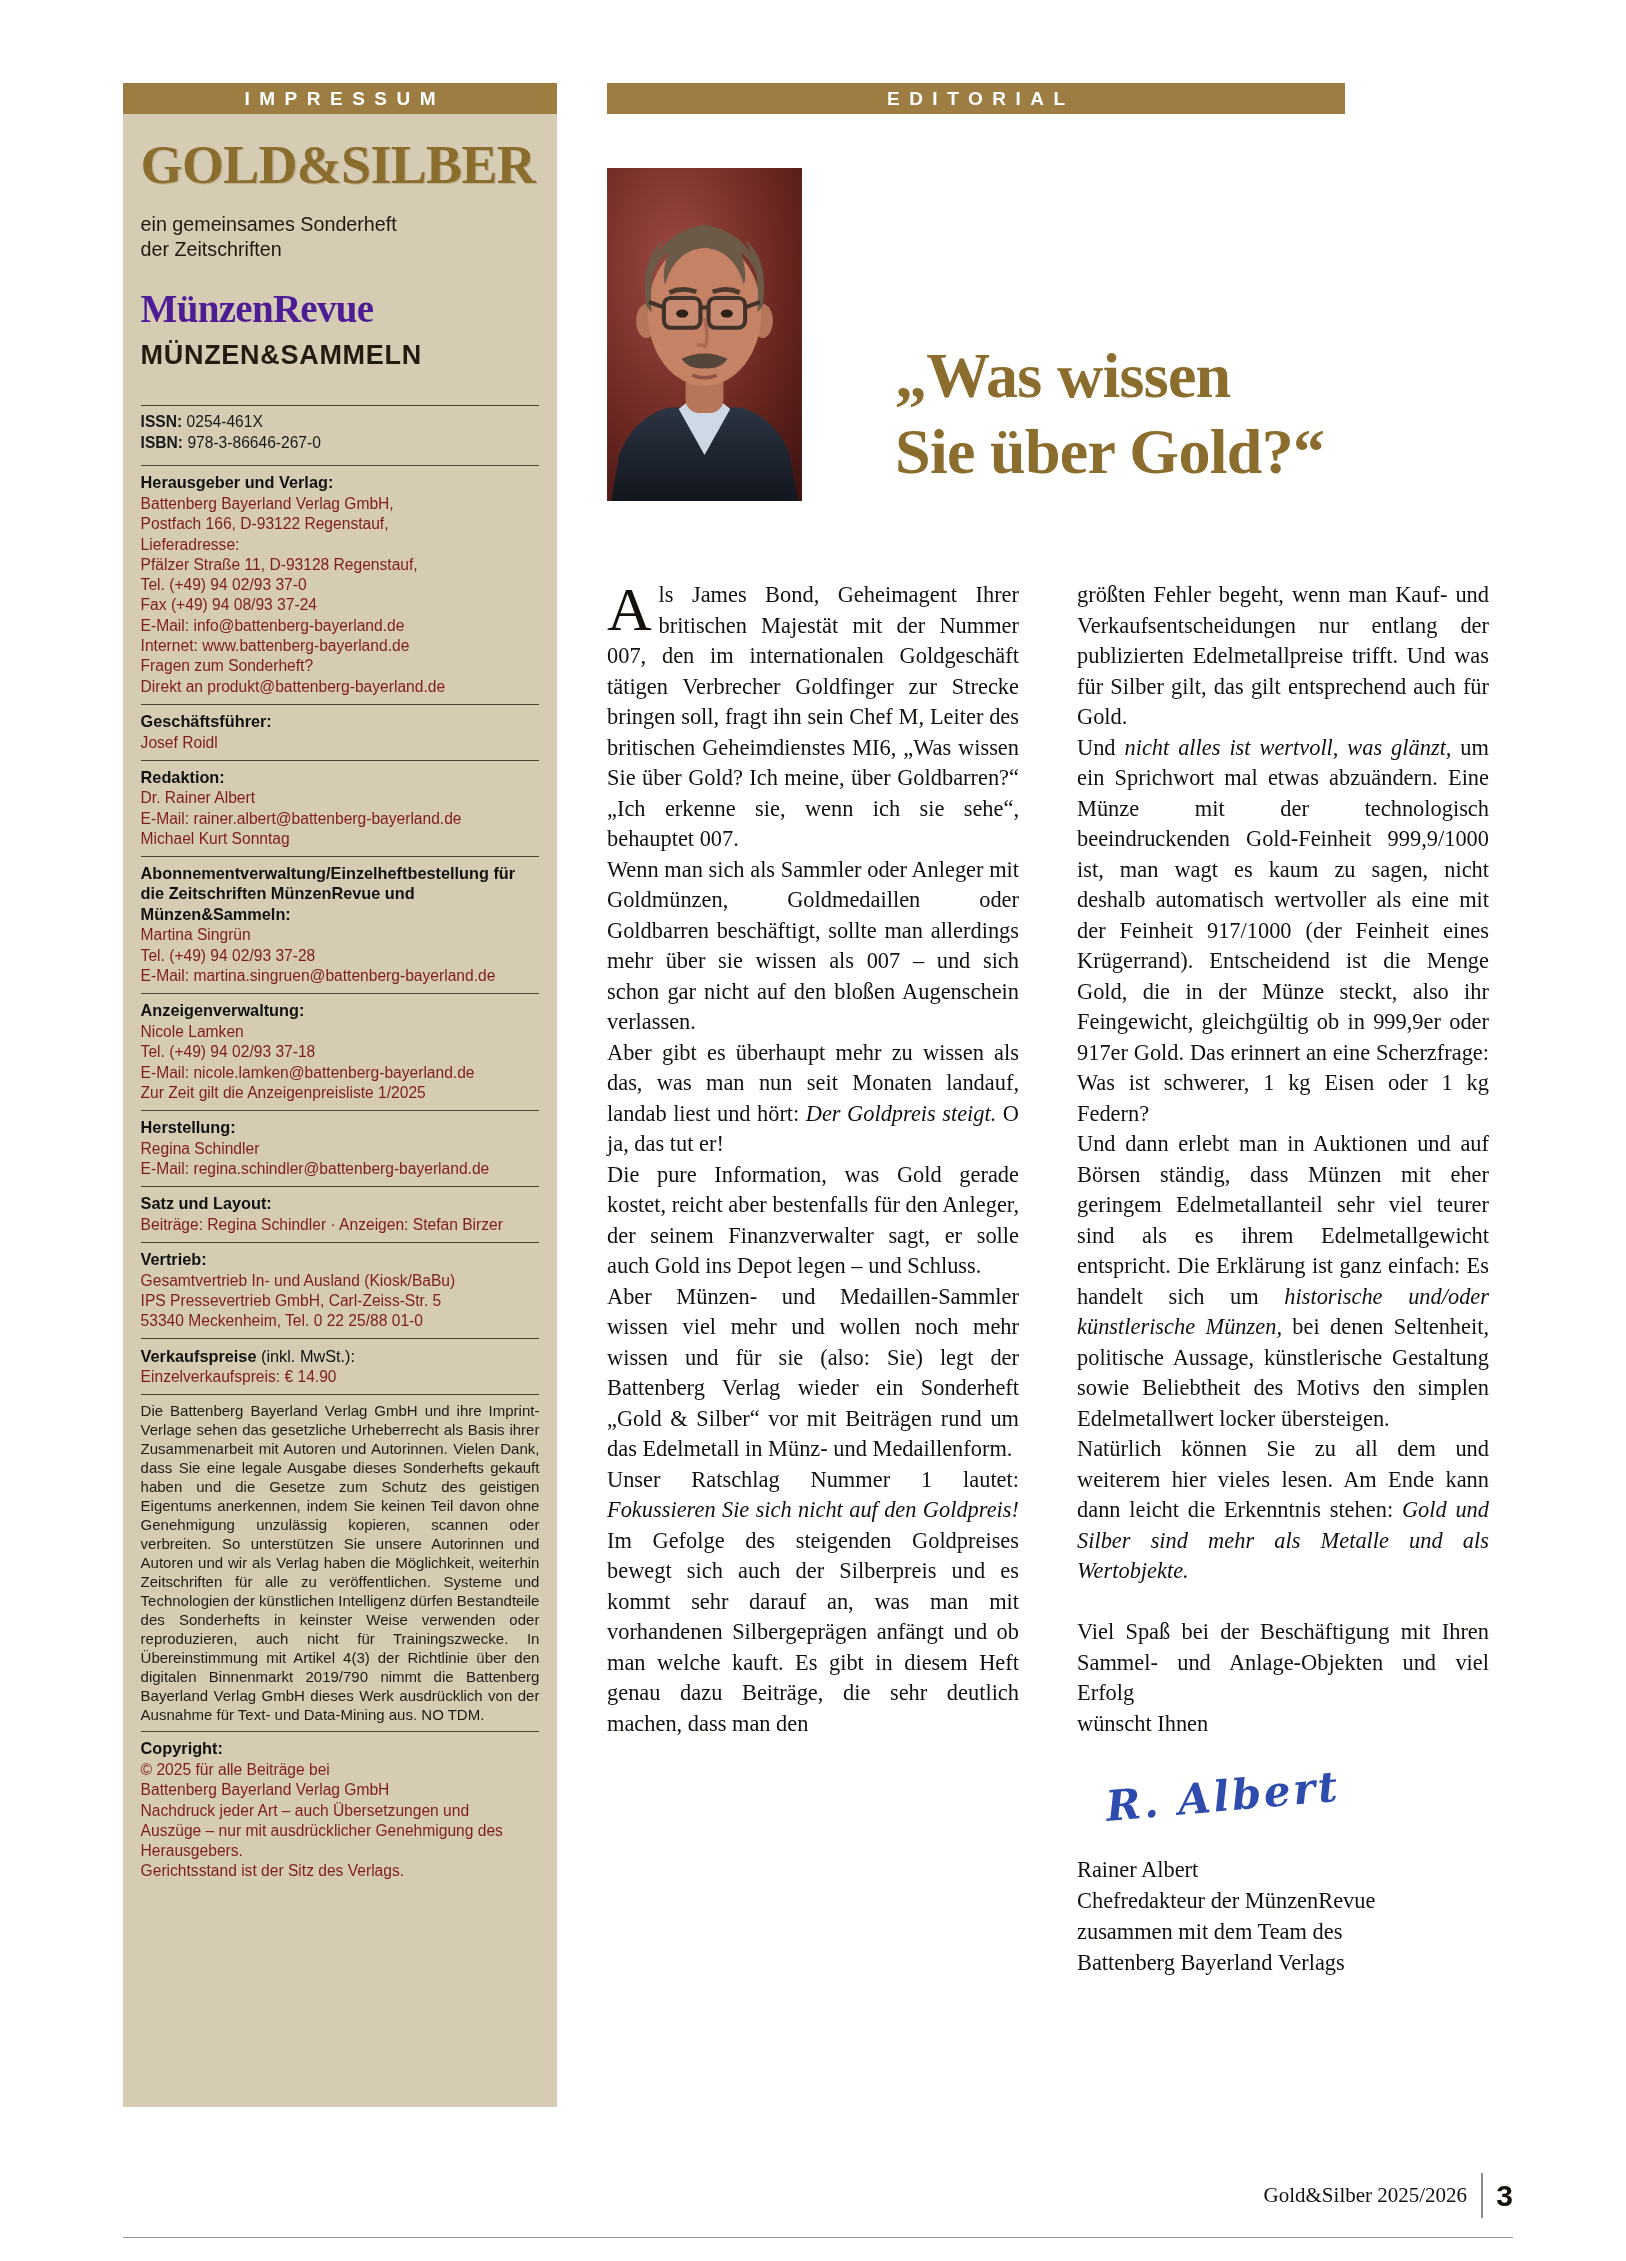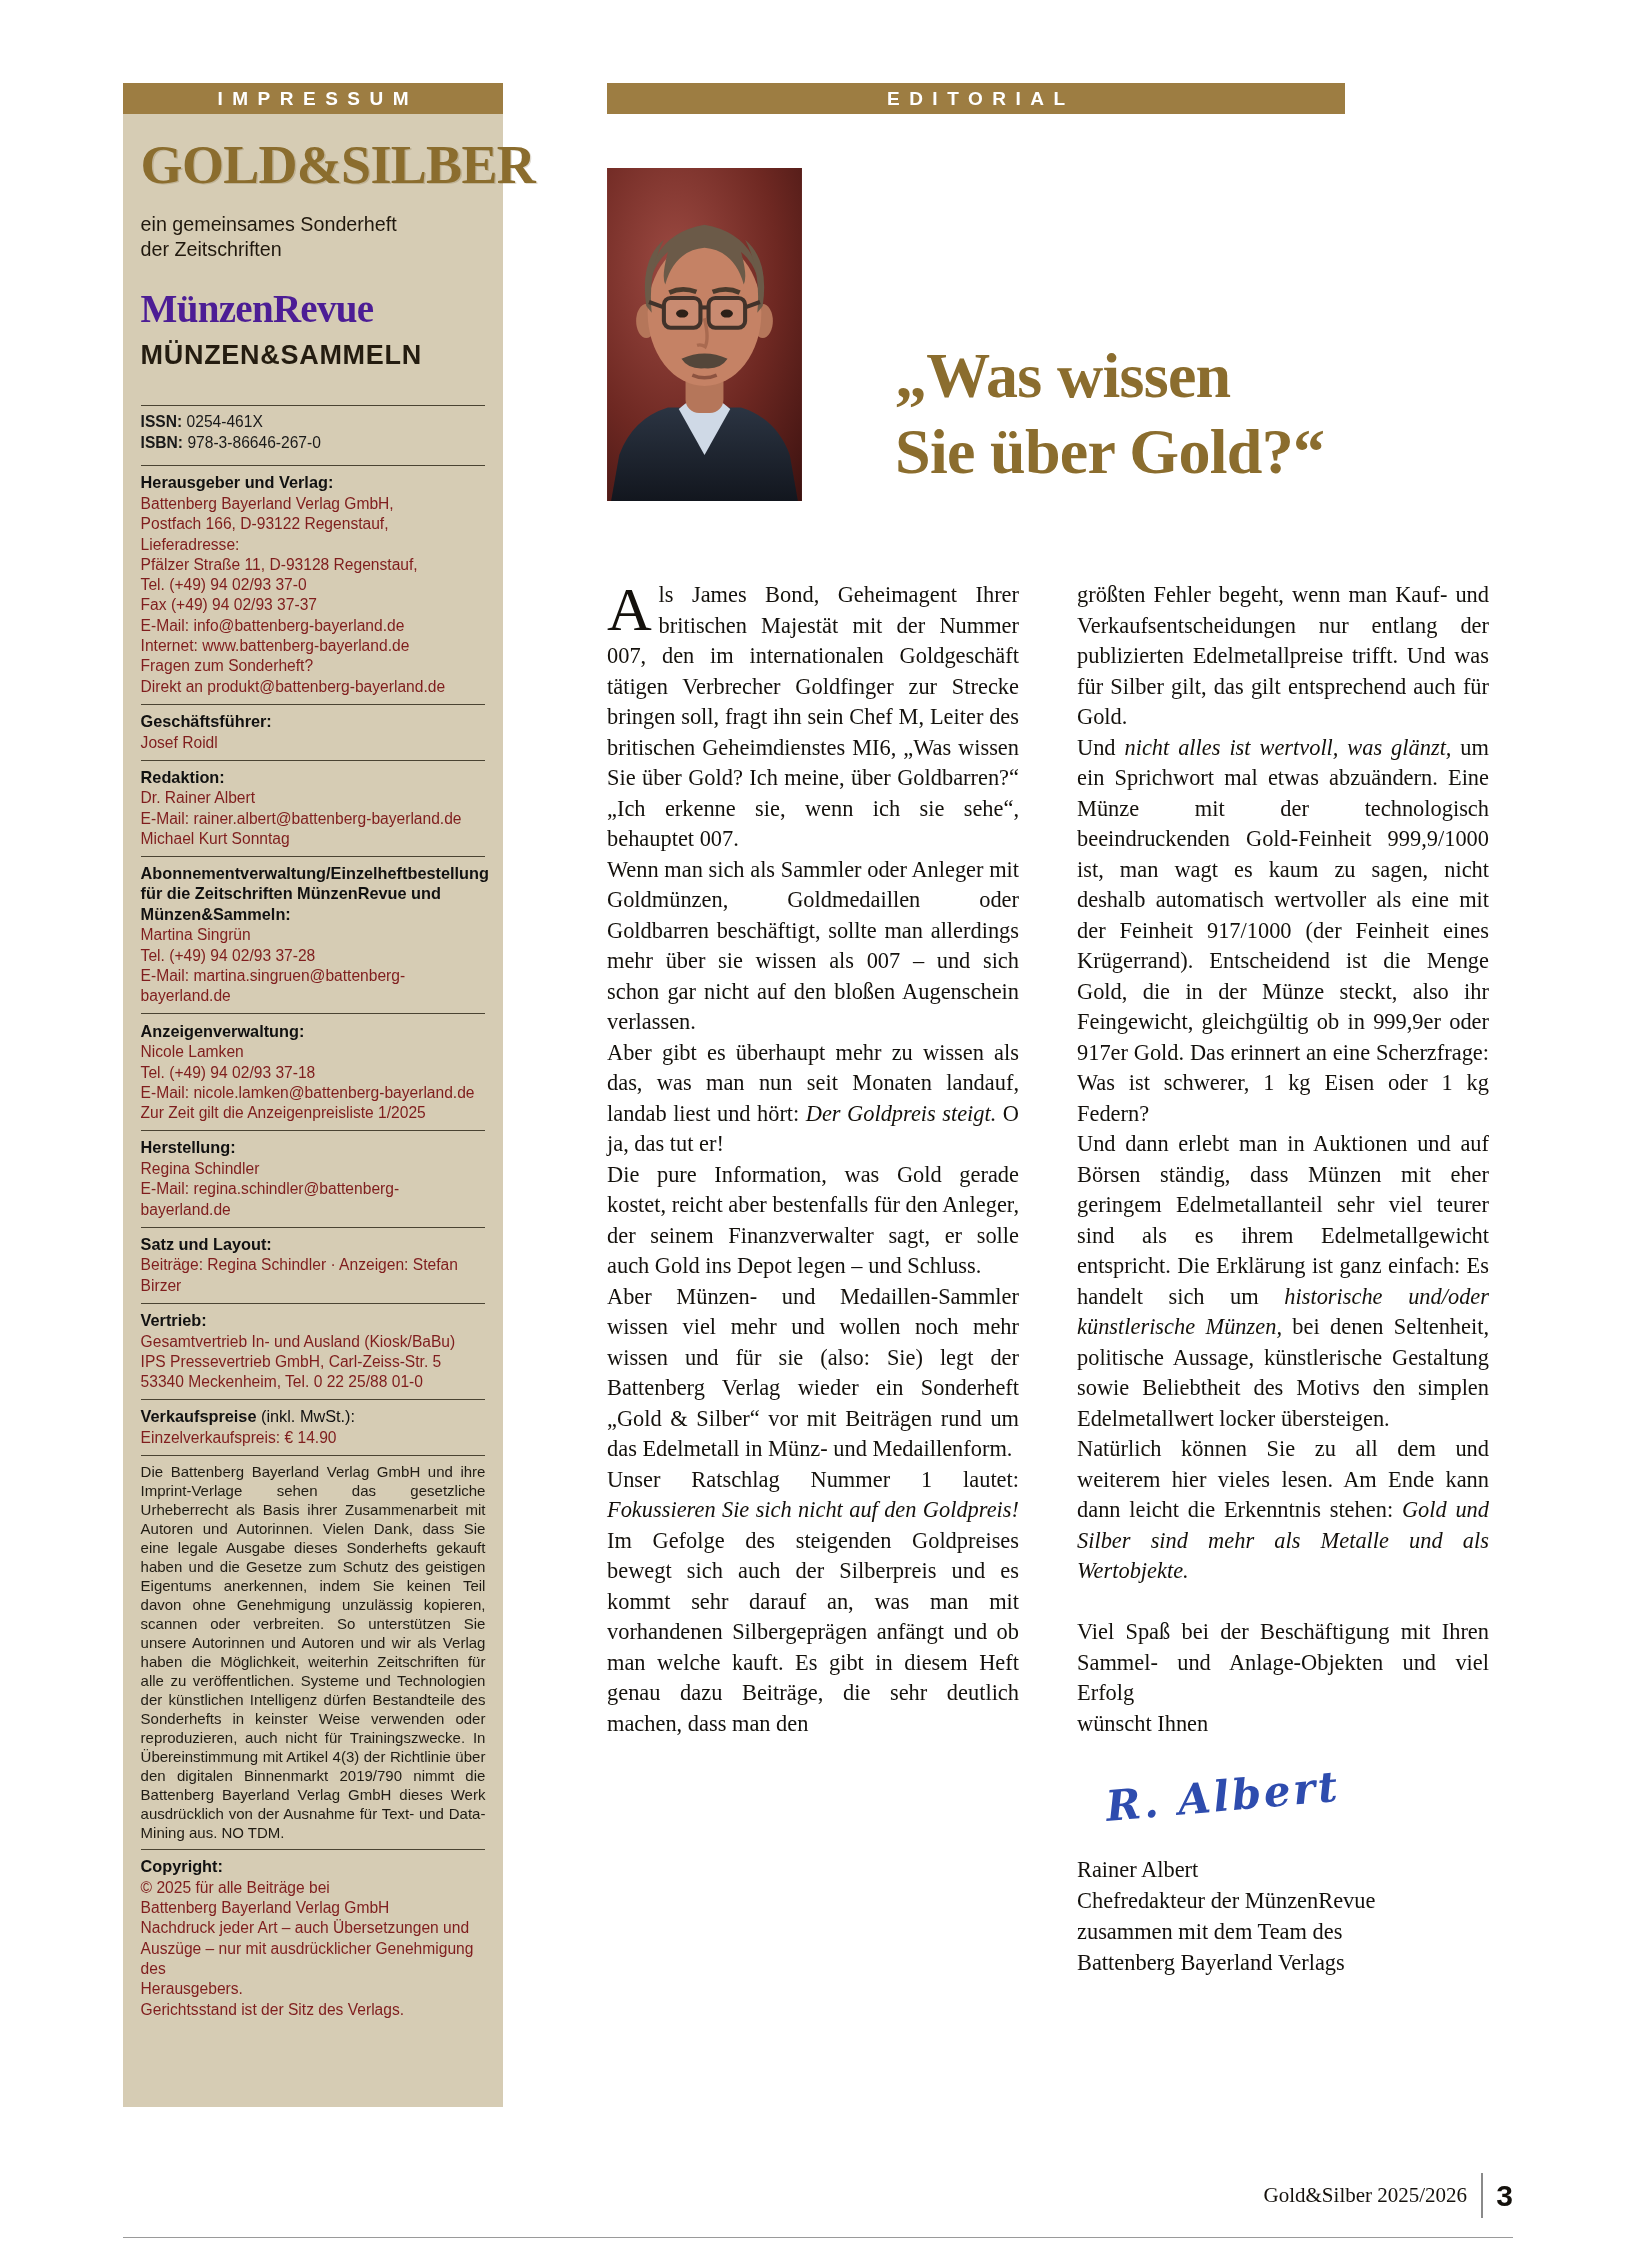--- a/index.html
+++ b/index.html
@@ -21,21 +21,21 @@
     font-size:19px;
     letter-spacing:9.5px;
     text-indent:9.5px;
     height:31px;
     display:flex;
     align-items:center;
     justify-content:center;
   }
 
   
-  .sidebar { position:absolute; left:123px; top:83px; width:380px; }
+  .sidebar { position:absolute; left:123px; top:83px; width:434px; }
   .sidebar-body {
     background:#d6ccb4;
     min-height:1993px;
     padding:23px 17.6px 31px 17.6px;
   }
   .logo {
     font-family:"Liberation Serif", serif;
     font-weight:bold;
     font-size:54px;
     line-height:57px;
@@ -169,21 +169,21 @@
     <section class="sec">
       <h3 class="sec-title">
         <span>Herausgeber und Verlag:</span>
       </h3>
       <div class="sec-lines">
           <div class="sec-line">Battenberg Bayerland Verlag GmbH,</div>
           <div class="sec-line">Postfach 166, D-93122 Regenstauf,</div>
           <div class="sec-line">Lieferadresse:</div>
           <div class="sec-line">Pfälzer Straße 11, D-93128 Regenstauf,</div>
           <div class="sec-line">Tel. (+49) 94 02/93 37-0</div>
-          <div class="sec-line">Fax (+49) 94 02/93 37-37</div>
+          <div class="sec-line">Fax (+49) 94 08/93 37-24</div>
           <div class="sec-line">E-Mail: info@battenberg-bayerland.de</div>
           <div class="sec-line">Internet: www.battenberg-bayerland.de</div>
           <div class="sec-line">Fragen zum Sonderheft?</div>
           <div class="sec-line">Direkt an produkt@battenberg-bayerland.de</div>
         </div>
     </section>
 
     <section class="sec">
       <h3 class="sec-title">
         <span>Geschäftsführer:</span>

